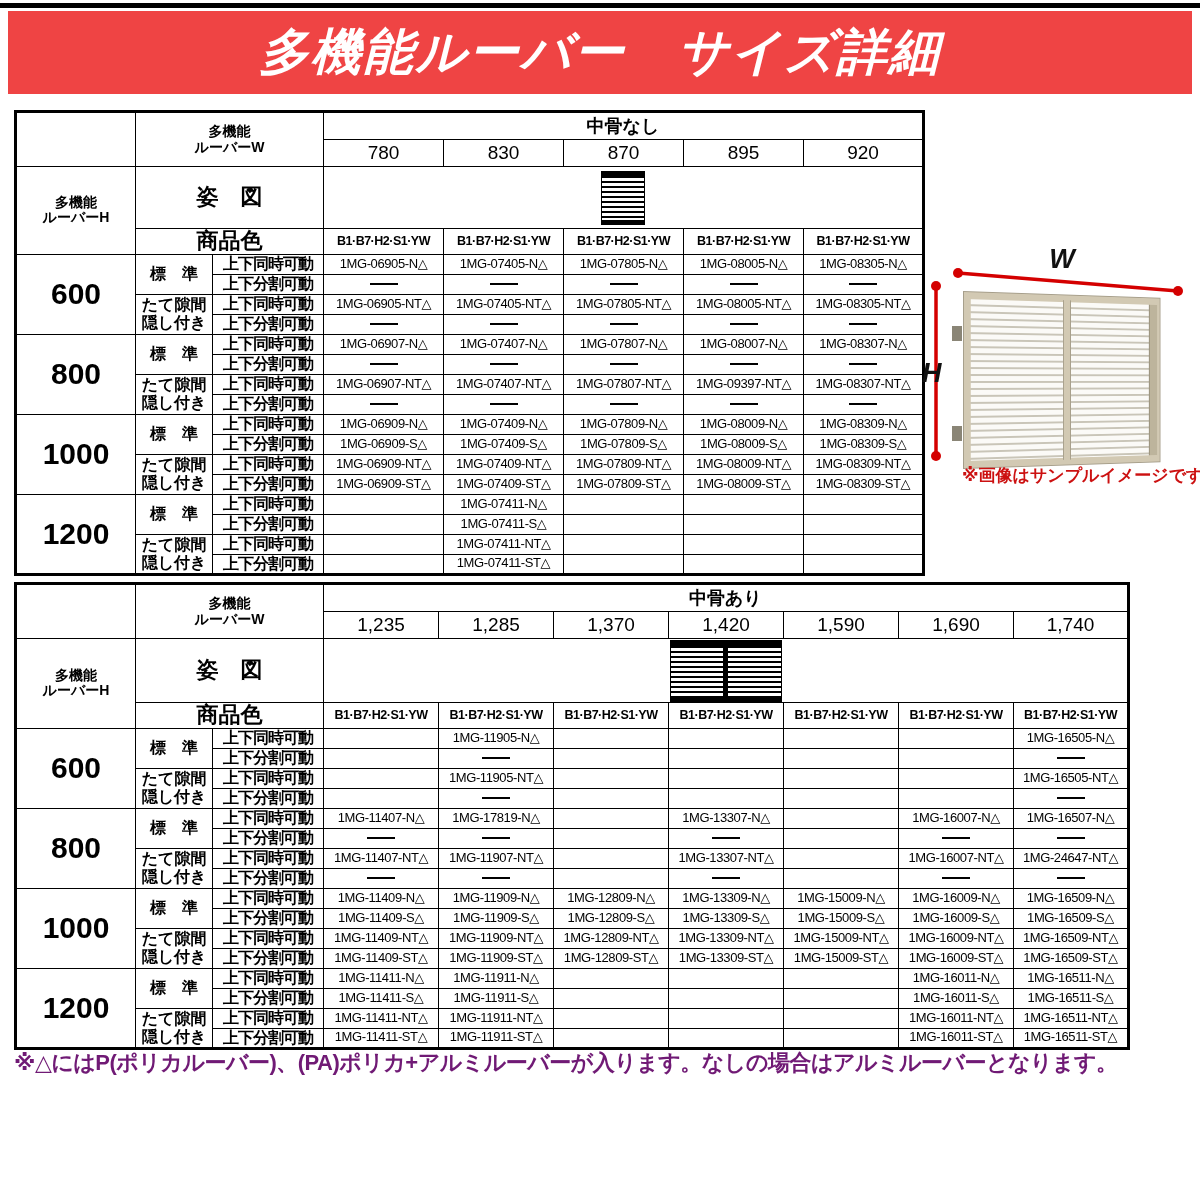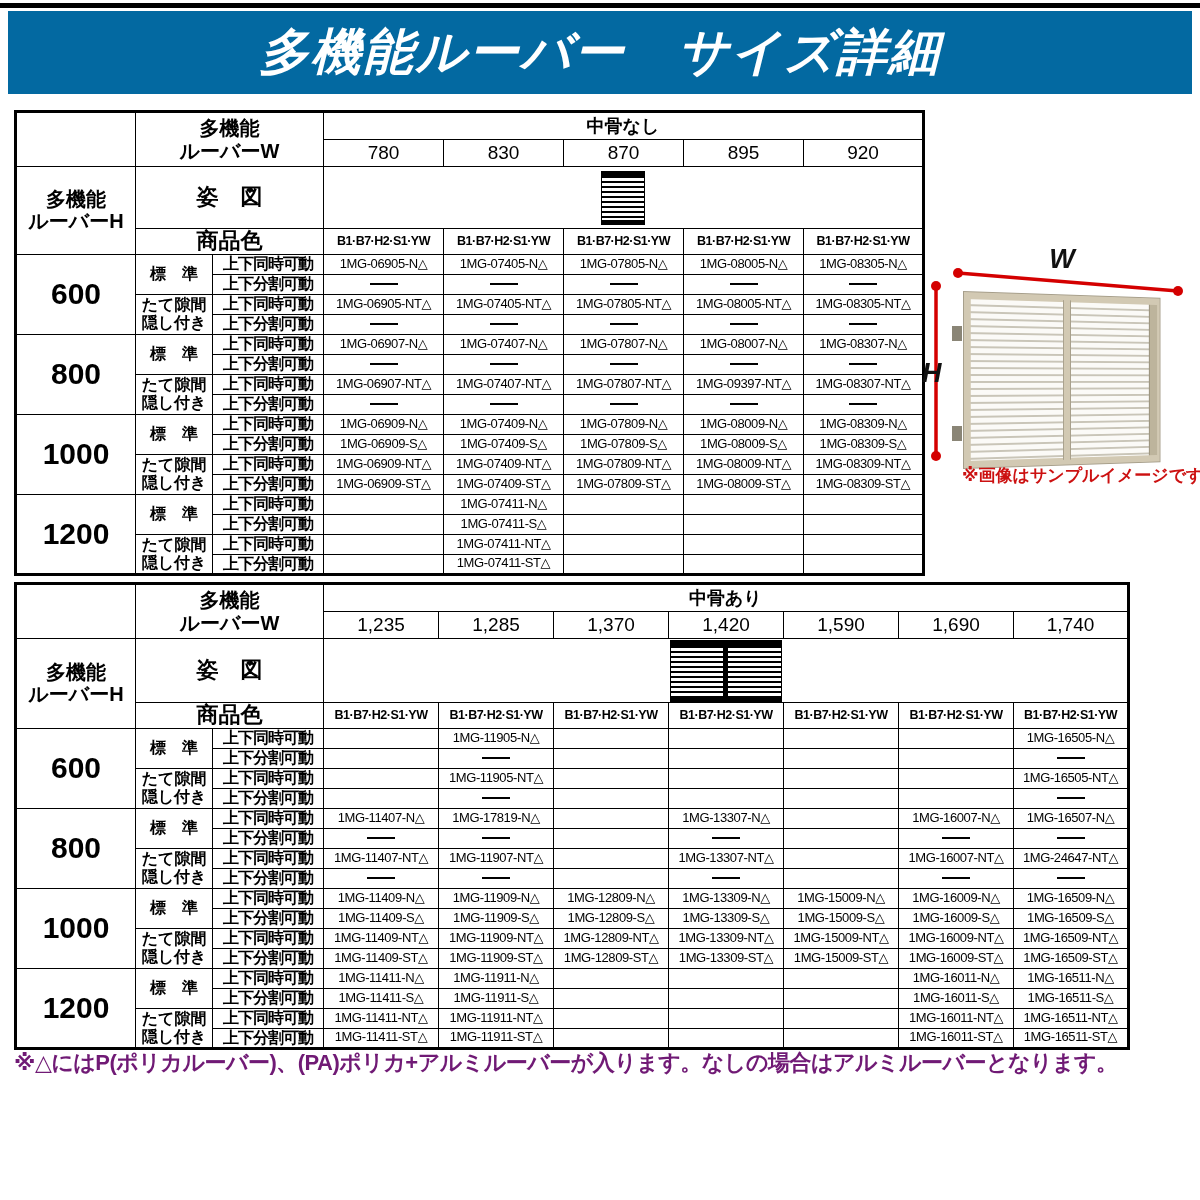--- a/index.html
+++ b/index.html
@@ -3,37 +3,37 @@
 <meta charset="utf-8">
 <style>
   html,body{margin:0;padding:0;}
   body{
     width:1200px;height:1200px;position:relative;background:#fff;
     font-family:"Liberation Sans","DejaVu Sans",sans-serif;color:#000;
   }
   
   .top-rule{position:absolute;left:0;top:3px;width:1200px;height:5px;background:#000;}
   .banner{
-    position:absolute;left:8px;top:11px;width:1184px;height:83px;background:#0369a1;
+    position:absolute;left:8px;top:11px;width:1184px;height:83px;background:#ef4444;
     display:flex;align-items:center;justify-content:center;
   }
   .banner .title{
     color:#fff;font-size:50px;font-weight:bold;font-style:italic;
     letter-spacing:2px;white-space:nowrap;
   }
   
   .tblwrap{position:absolute;}
   table.sztbl{border-collapse:collapse;table-layout:fixed;border:3px solid #000;background:#fff;}
   table.sztbl td{
     border:1px solid #000;padding:0;text-align:center;vertical-align:middle;
     overflow:hidden;background:#fff;line-height:1.12;
   }
   td.lab{background:#efefef;}
   td.corner{background:#f4f4f4;}
-  td.wlab,td.hlab{font-size:20px;font-weight:bold;}
+  td.wlab,td.hlab{font-size:14px;font-weight:bold;}
   td.bone{font-size:18px;font-weight:bold;border-bottom:1px solid #000;}
   td.wnum{font-size:19px;}
   td.figlab,td.collab{font-size:22px;font-weight:bold;}
   td.cval{font-size:12.5px;font-weight:bold;letter-spacing:-0.5px;}
   td.hval{font-size:30px;font-weight:bold;}
   td.grp{font-size:16px;font-weight:bold;}
   td.mot{font-size:16px;font-weight:bold;letter-spacing:-1px;}
   td.code{font-size:13px;letter-spacing:-0.4px;}
   td.rthick{border-right:2px solid #000;}
   td.dashB{border-bottom:1px dashed #000;}

